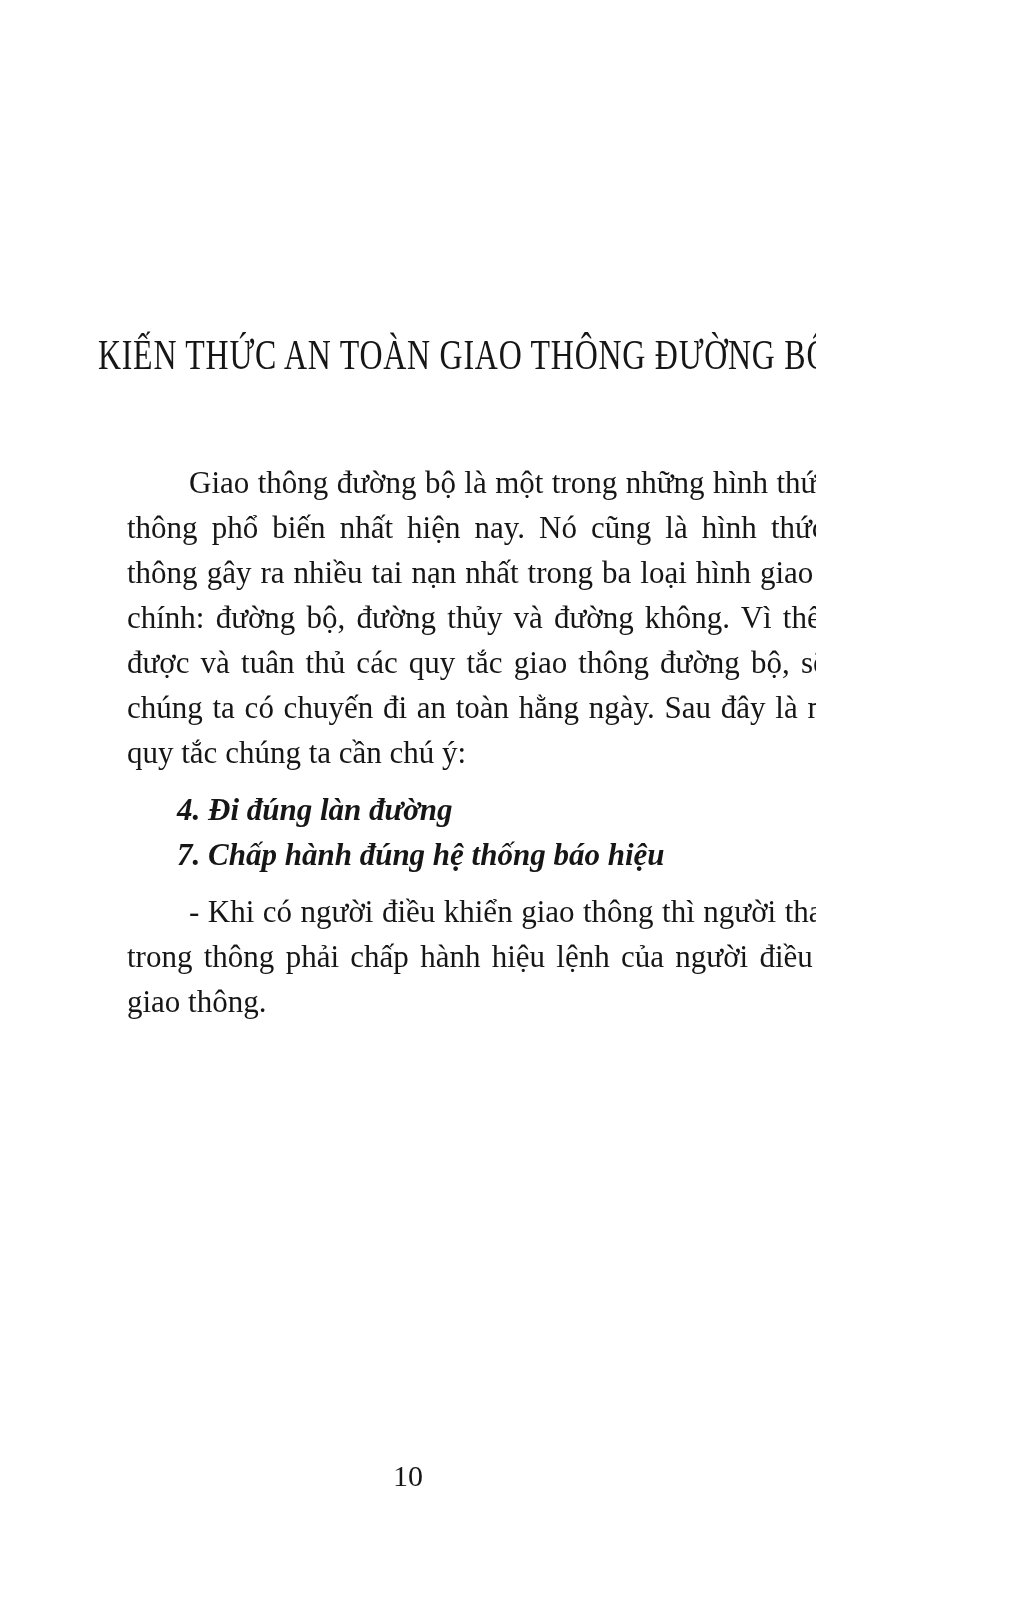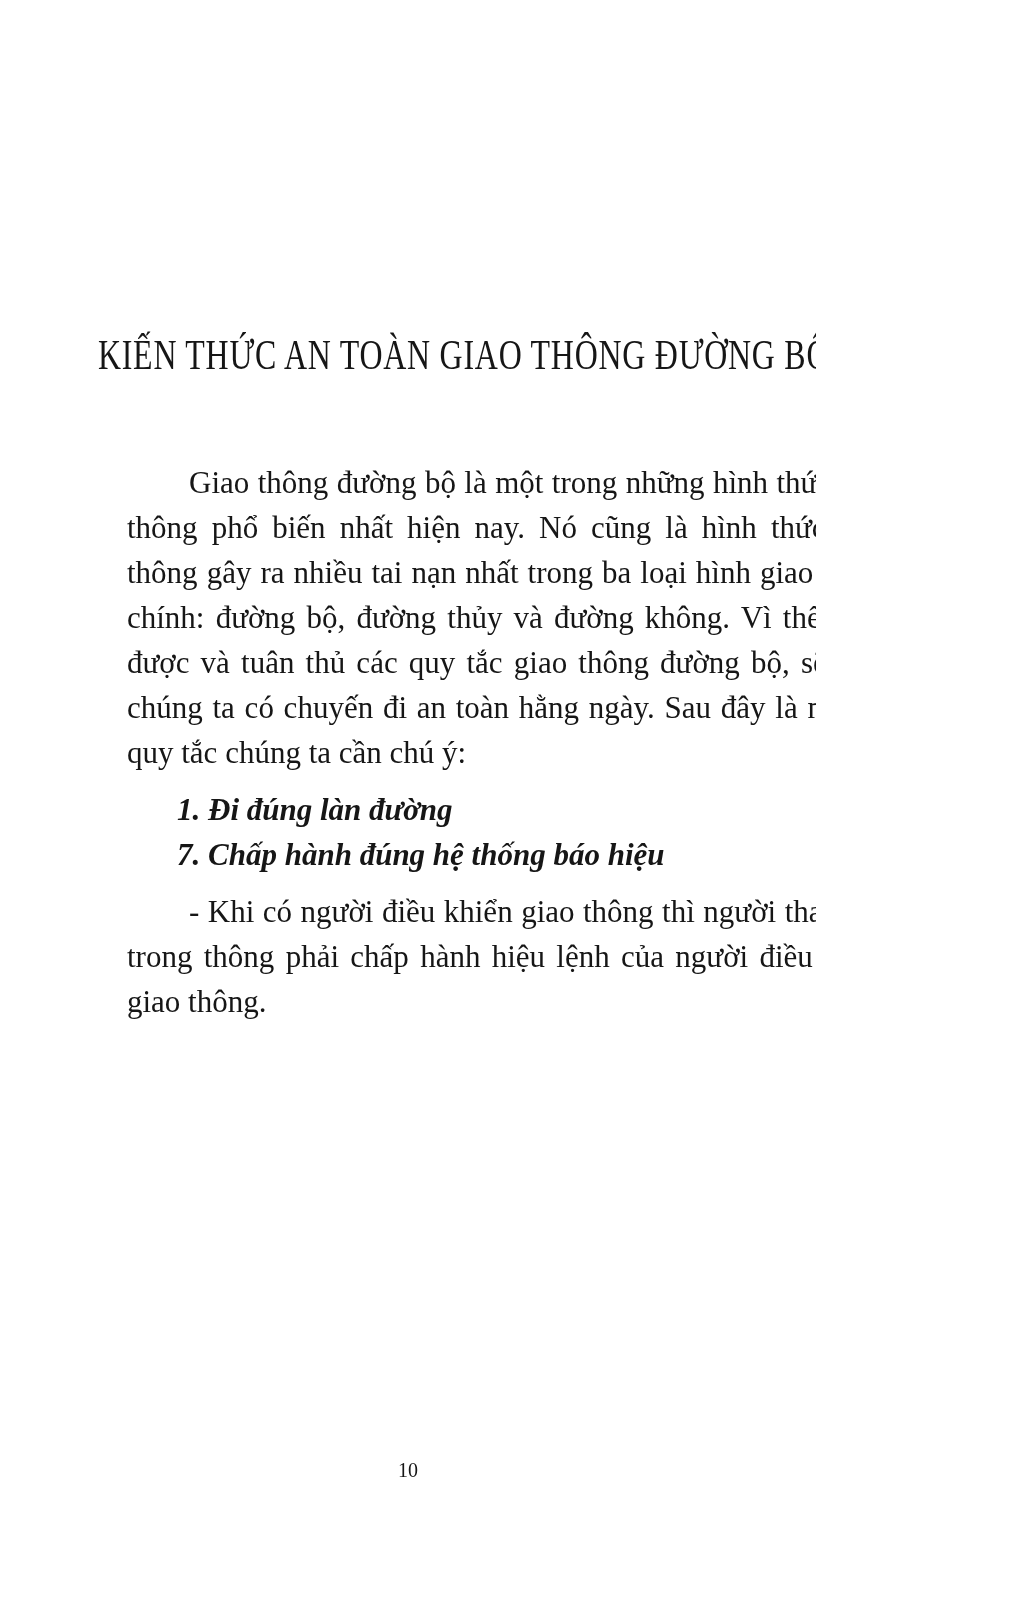--- a/index.html
+++ b/index.html
@@ -51,34 +51,34 @@
     line-height: 45px;
     font-weight: bold;
     font-style: italic;
   }
   .page-number {
     position: absolute;
     top: 1459px;
     left: 0;
     width: 100%;
     text-align: center;
-    font-size: 20px;
+    font-size: 30px;
   }
 </style>
 </head>
 <body>
 
 <div class="page" style="--text-color: #161616; --page-bg: #ffffff;">
 
   <h1 class="title">KIẾN THỨC AN TOÀN GIAO THÔNG ĐƯỜNG BỘ</h1>
 
   <div class="body">
     <p class="para">Giao thông đường bộ là một trong những hình thức giao thông phổ biến nhất hiện nay. Nó cũng là hình thức giao thông gây ra nhiều tai nạn nhất trong ba loại hình giao thông chính: đường bộ, đường thủy và đường không. Vì thế, nắm được và tuân thủ các quy tắc giao thông đường bộ, sẽ giúp chúng ta có chuyến đi an toàn hằng ngày. Sau đây là một số quy tắc chúng ta cần chú ý:</p>
 
-    <h2 class="heading">1. Đi đúng làn đường</h2>
+    <h2 class="heading">4. Đi đúng làn đường</h2>
 
 
 
     <h2 class="heading">7. Chấp hành đúng hệ thống báo hiệu</h2>
 
     <p class="para">- Khi có người điều khiển giao thông thì người tham gia trong thông phải chấp hành hiệu lệnh của người điều khiển giao thông.</p>
 
   </div>
 
   <div class="page-number">10</div>

